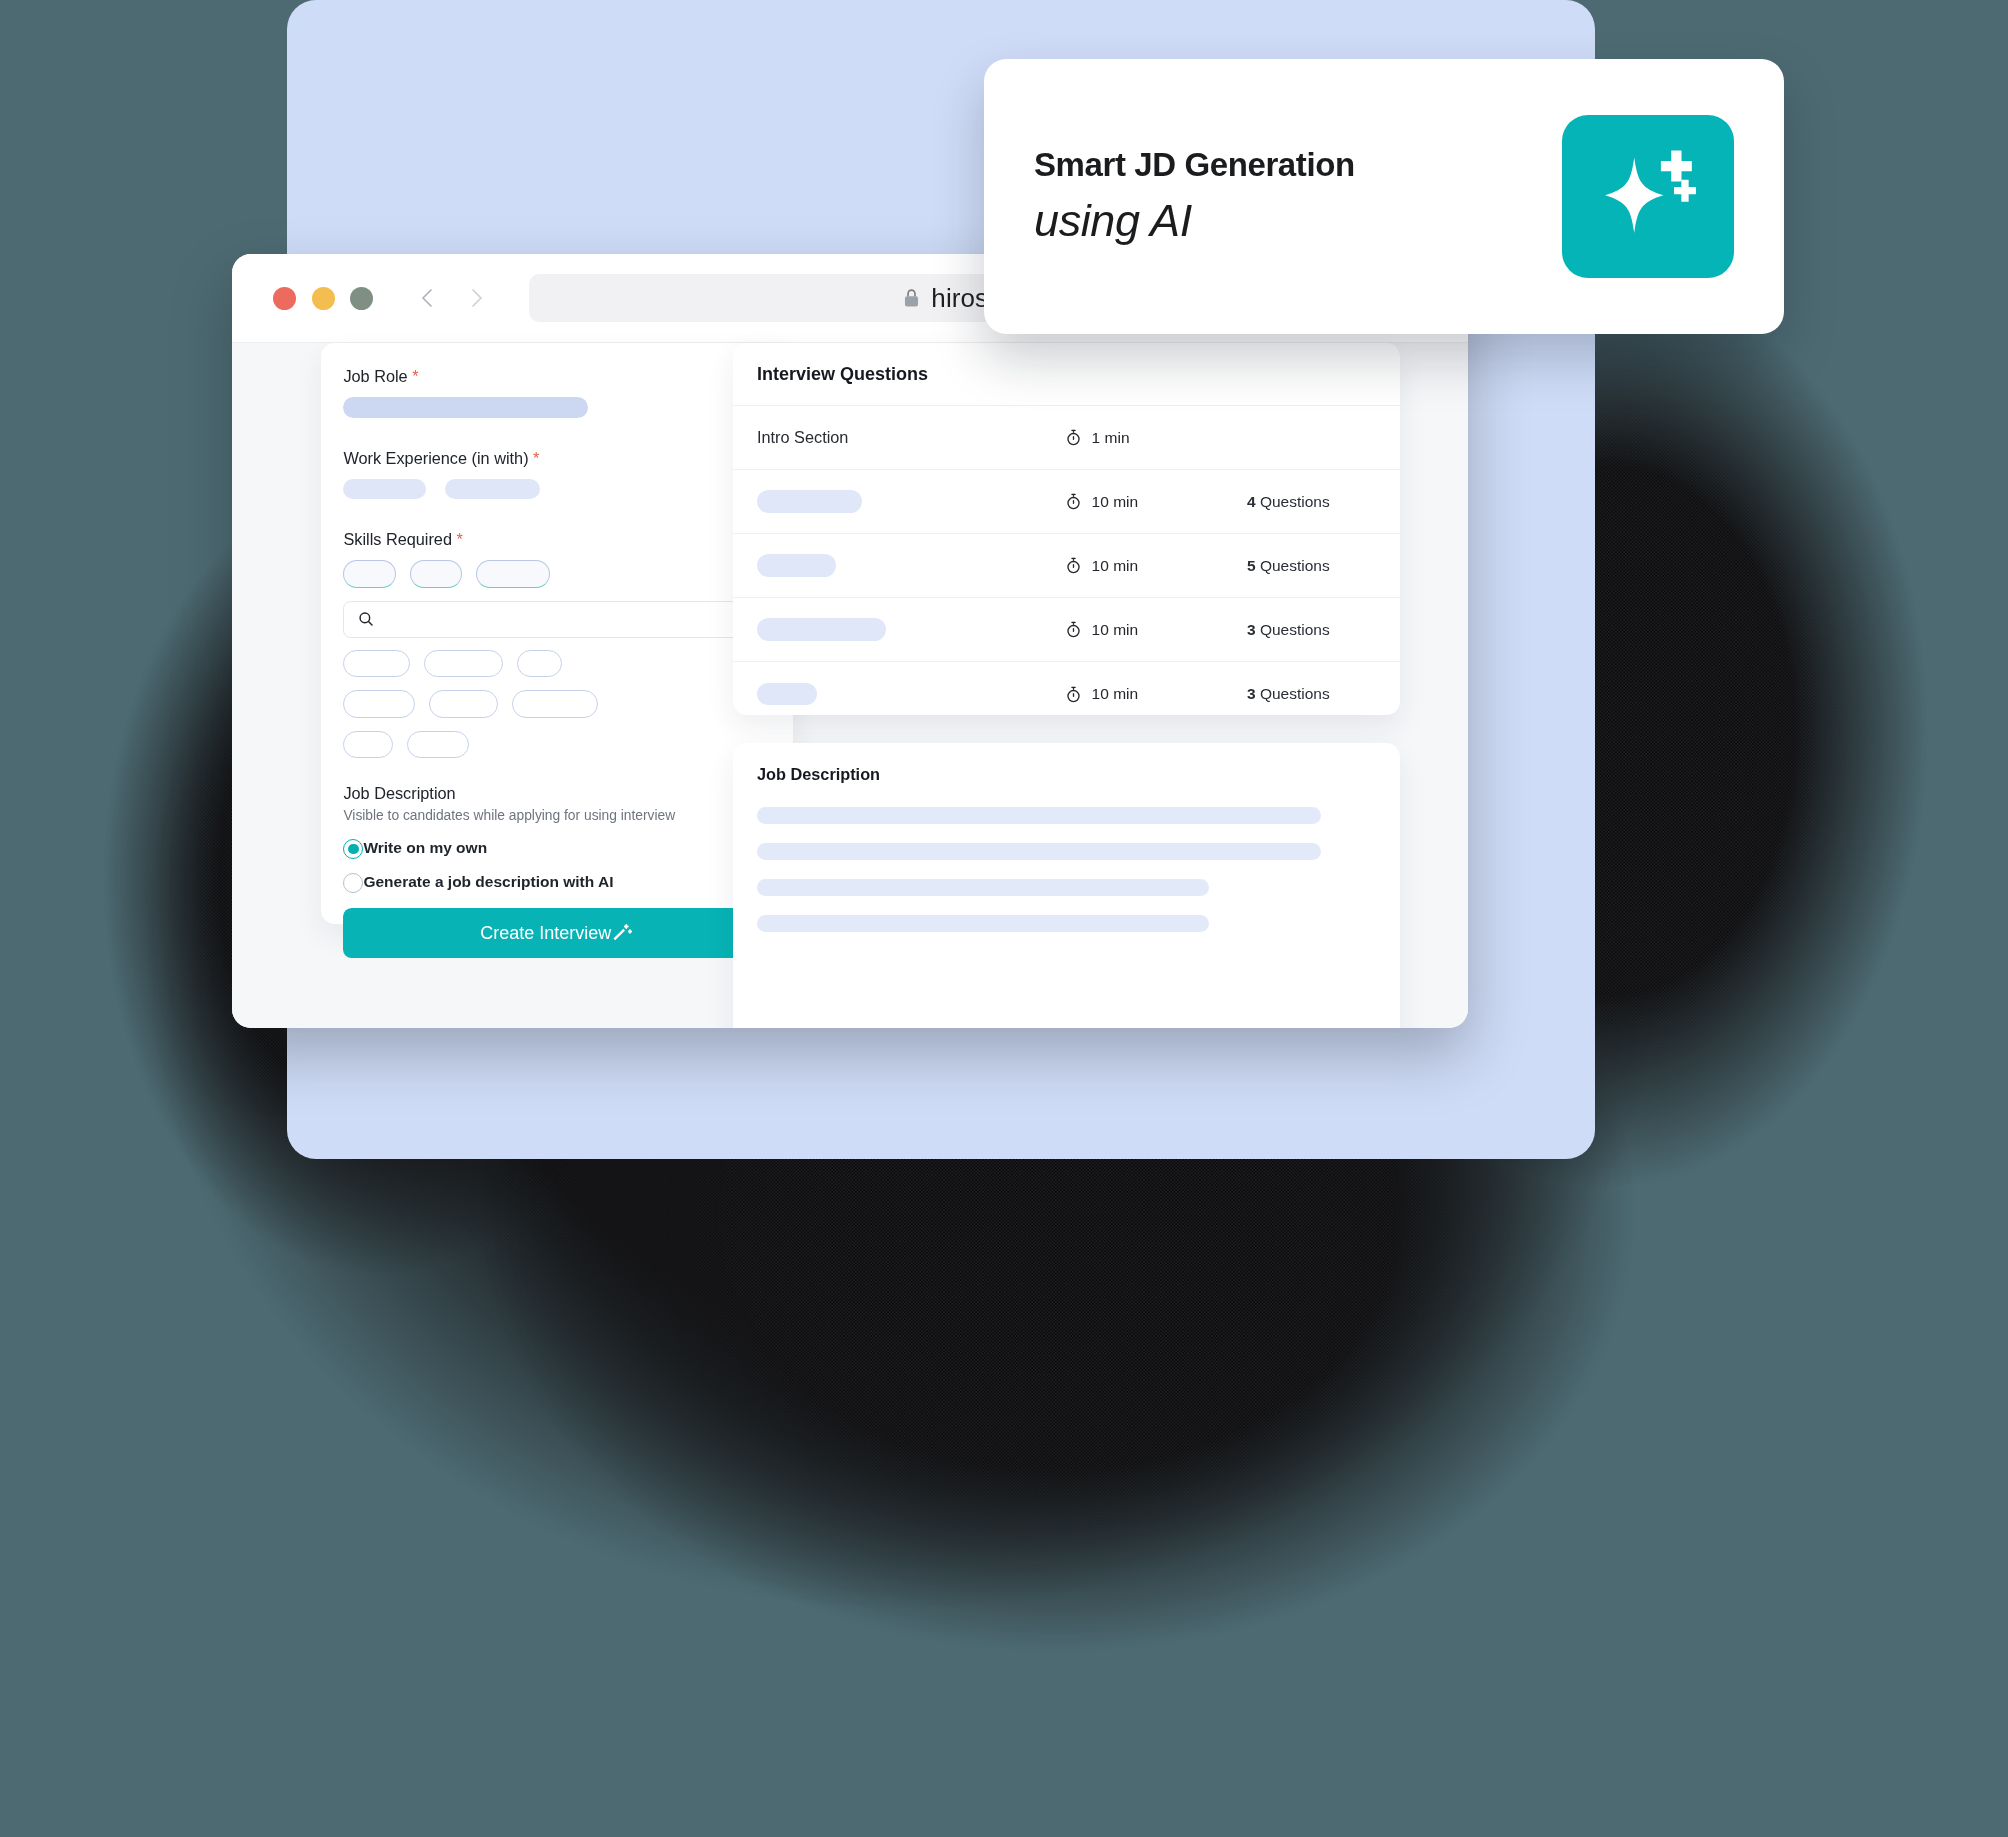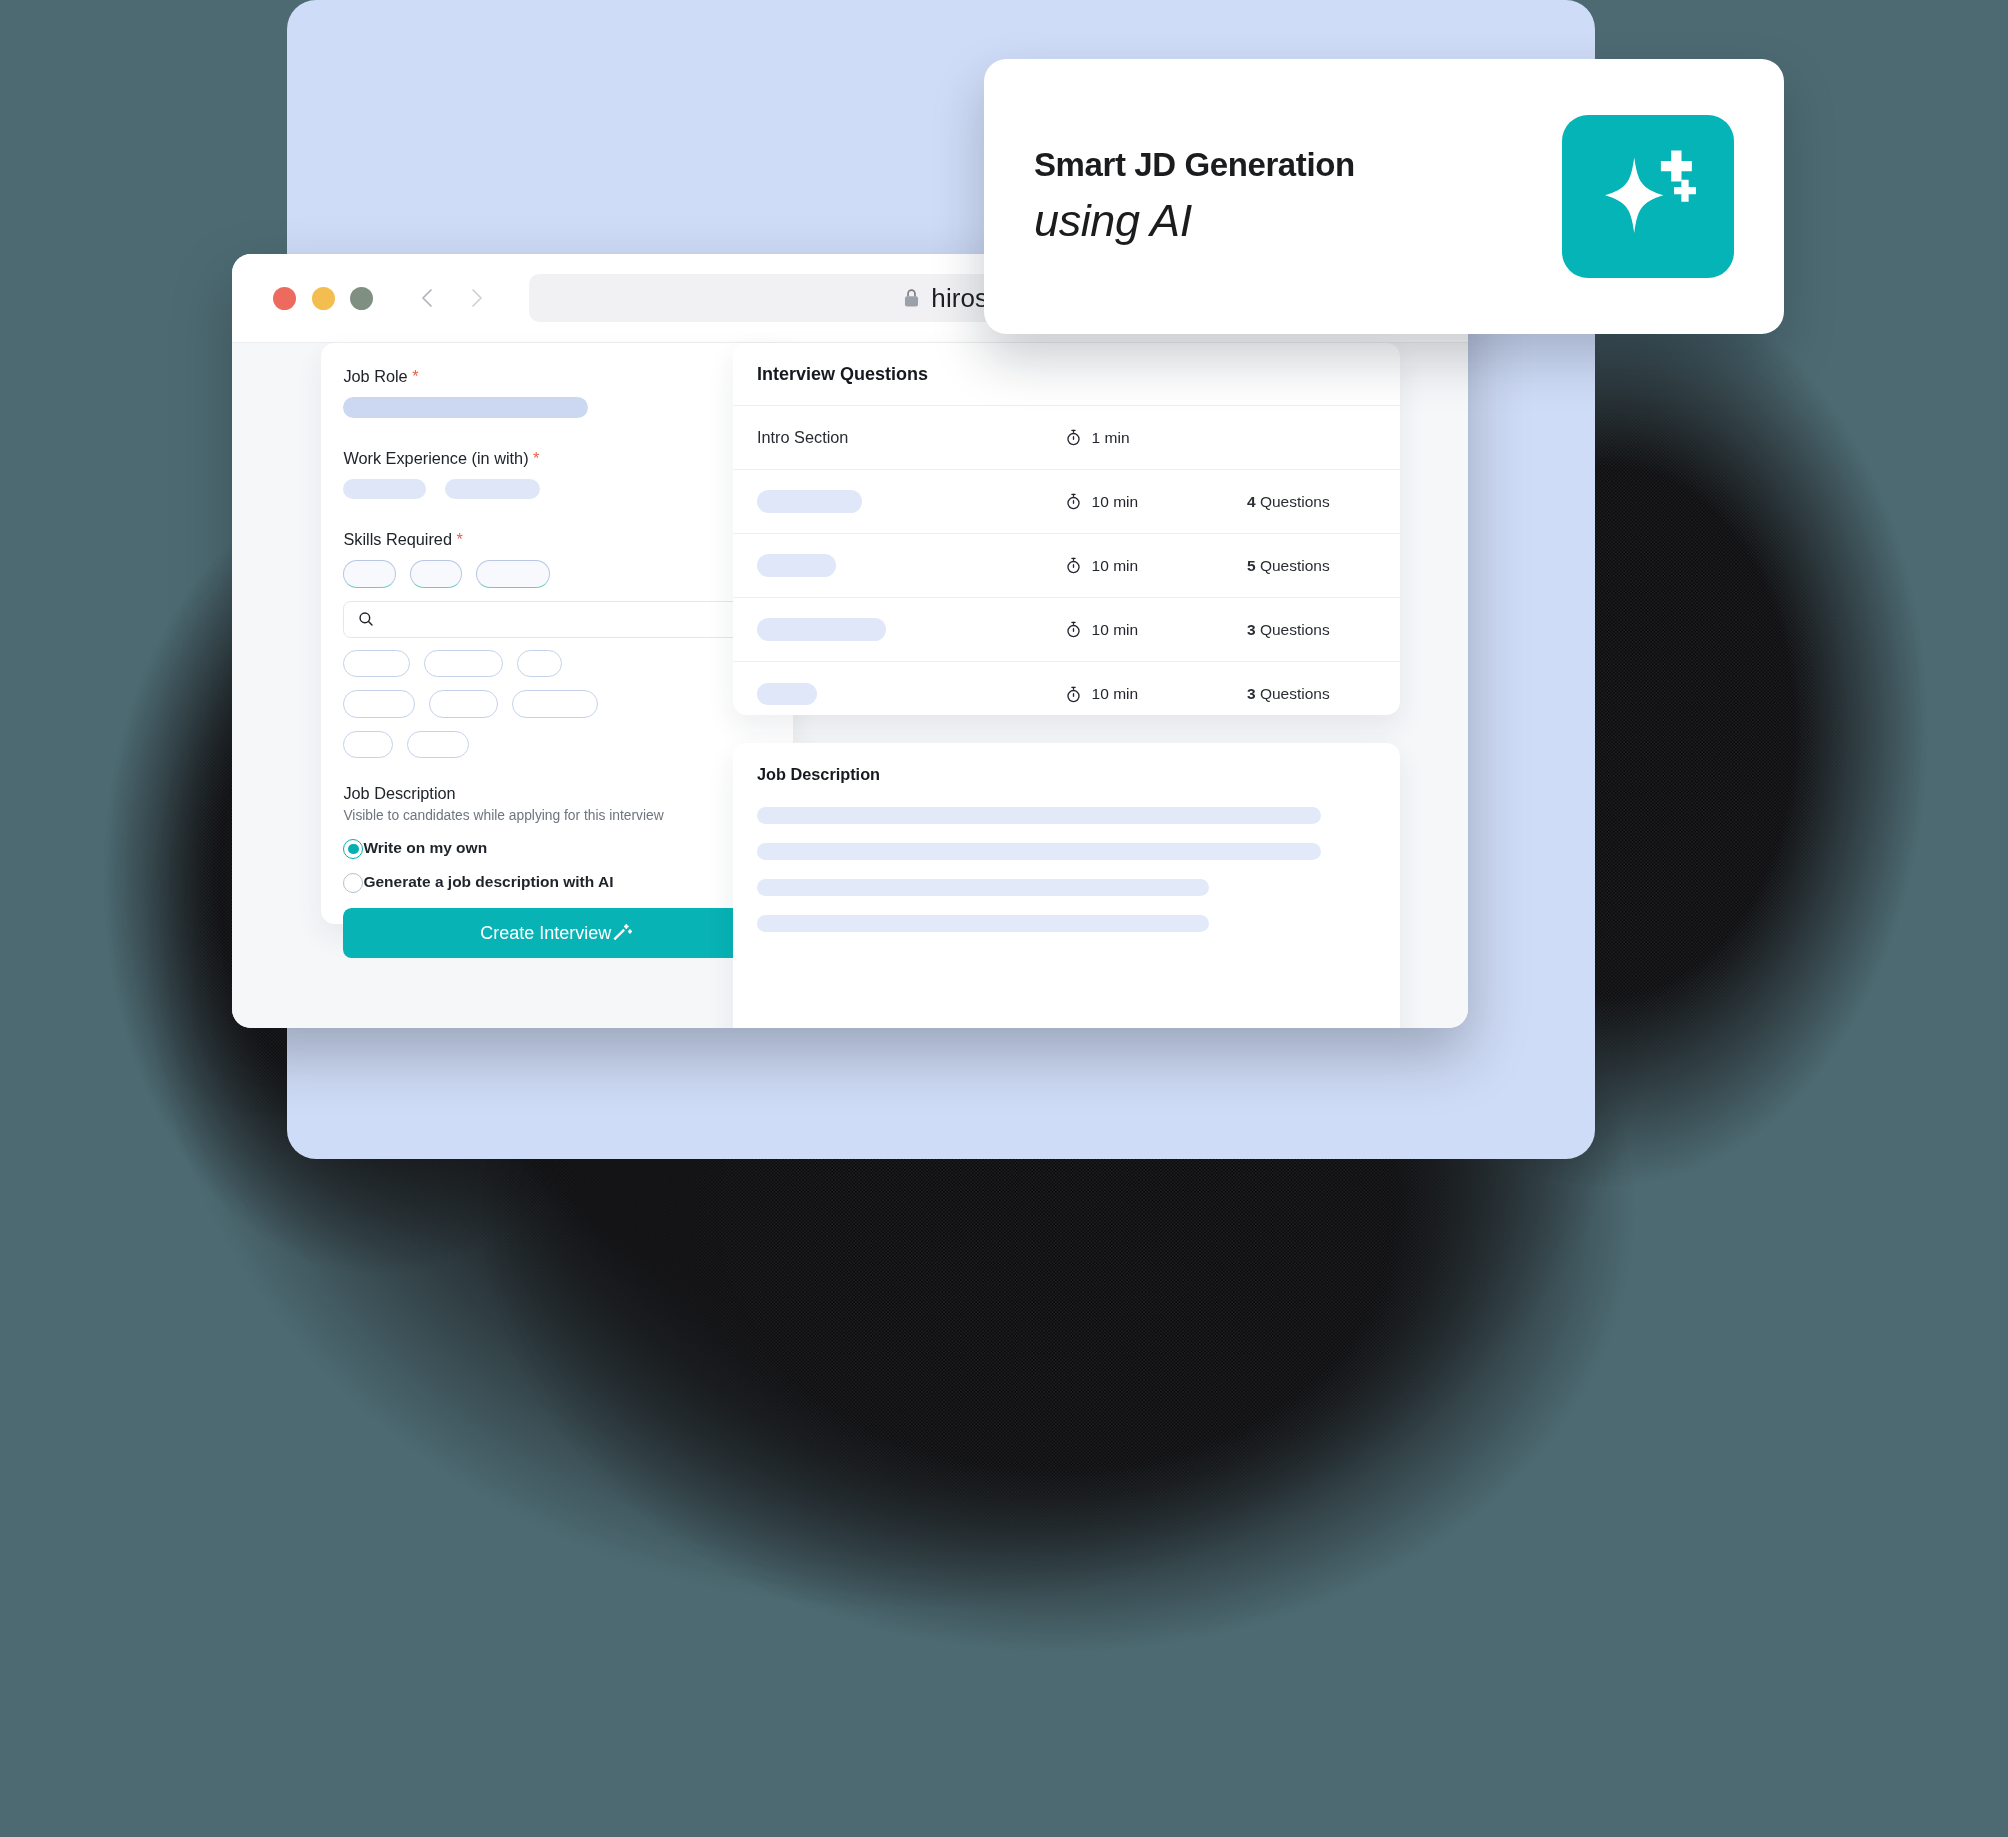--- a/index.html
+++ b/index.html
@@ -292,21 +292,21 @@
           <div class="opt-chip" style="width:72px"></div>
           <div class="opt-chip" style="width:69px"></div>
           <div class="opt-chip" style="width:86px"></div>
         </div>
         <div class="chip-row">
           <div class="opt-chip" style="width:50px"></div>
           <div class="opt-chip" style="width:62px"></div>
         </div>
 
         <div class="jd-title">Job Description</div>
-        <div class="jd-sub">Visible to candidates while applying for this interview</div>
+        <div class="jd-sub">Visible to candidates while applying for using interview</div>
 
         <div class="radio-row">
           <span class="radio on"></span>
           <span class="radio-label">Write on my own</span>
         </div>
         <div class="radio-row">
           <span class="radio"></span>
           <span class="radio-label">Generate a job description with AI</span>
         </div>
 

